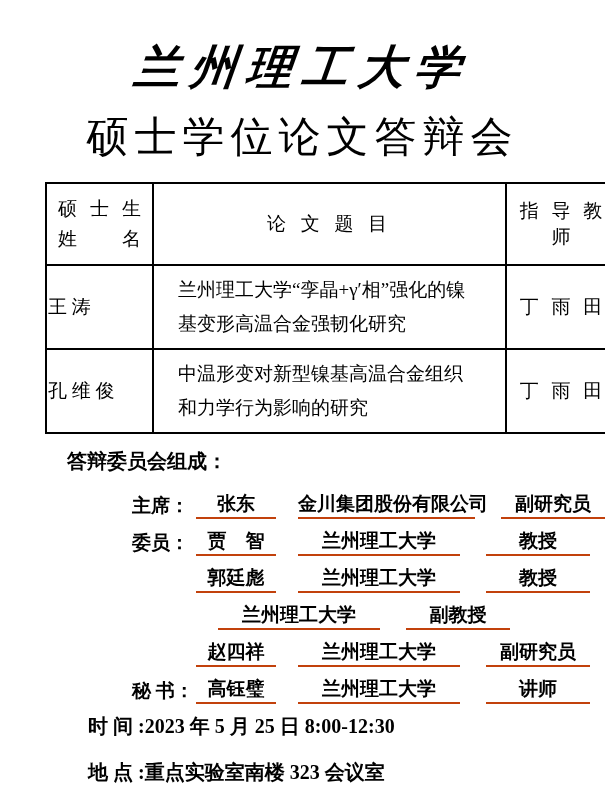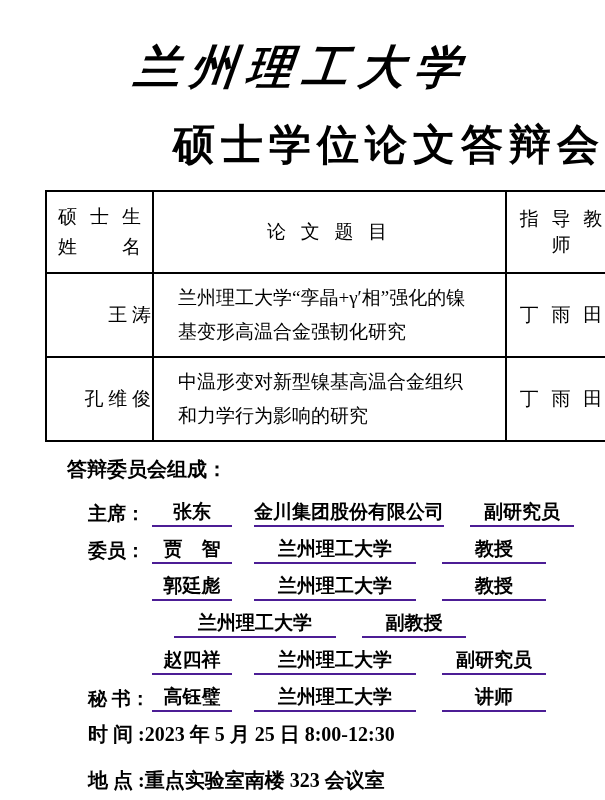--- a/index.html
+++ b/index.html
@@ -26,78 +26,78 @@
     height: 68px;
     text-align: center;
     font-size: 46px;
     font-weight: 700;
     font-style: italic;
     letter-spacing: 10px;
     line-height: 68px;
     transform: skewX(-6deg);
   }
   .doc-title {
-    margin-top: 16px;
-    text-align: right;
+    margin-top: 8px;
+    text-align: center;
     font-size: 42px;
-    font-weight: 700;
+    font-weight: 400;
     letter-spacing: 6px;
     line-height: 54px;
   }
 
   
   table.defense-table {
     border-collapse: collapse;
     table-layout: fixed;
     margin: 18px 0 0 45px;
     width: 528px;
     font-size: 19px;
     font-weight: 400;
   }
   table.defense-table td {
     border: 2px solid #000;
     vertical-align: middle;
   }
-  td.col-student  { width: 103px; text-align: right; }
+  td.col-student  { width: 103px; text-align: left; }
   td.col-thesis   { width: 303px; text-align: left; padding: 6px 24px; line-height: 34px; }
   td.col-advisor  { width: 110px; text-align: center; letter-spacing: 4px; }
   tr.hdr-row td   { height: 68px; text-align: center; }
   tr.body-row td  { height: 70px; }
   .hdr-student-lines { padding: 0 10px; }
   .hdr-student-lines div {
     text-align: justify;
     text-align-last: justify;
     line-height: 30px;
   }
   .hdr-thesis { letter-spacing: 5px; }
   .hdr-advisor { letter-spacing: 4px; }
 
   
   .committee-heading {
     margin: 14px 0 0 67px;
     font-size: 20px;
     font-weight: 700;
     line-height: 27px;
   }
-  .committee-rows { margin-top: 16px; }
+  .committee-rows { margin-top: 16px; padding-left: 44px; }
   .crow {
     display: flex;
     align-items: flex-end;
     margin: 0 0 9px 88px;
     font-size: 19px;
     font-weight: 700;
     line-height: 26px;
     white-space: nowrap;
   }
   .crow .role {
     width: 64px;
     flex: 0 0 64px;
   }
   .crow .field {
-    border-bottom: 2px solid #4c1d95;
+    border-bottom: 2px solid #c2410c;
     text-align: center;
   }
   .crow .f-name  { min-width: 80px;  }
   .crow .f-org   { min-width: 162px; margin-left: 22px; }
   .crow .f-title { min-width: 104px; margin-left: 26px; }
 
   
   .sched-line {
     margin-left: 88px;
     font-size: 20px;

